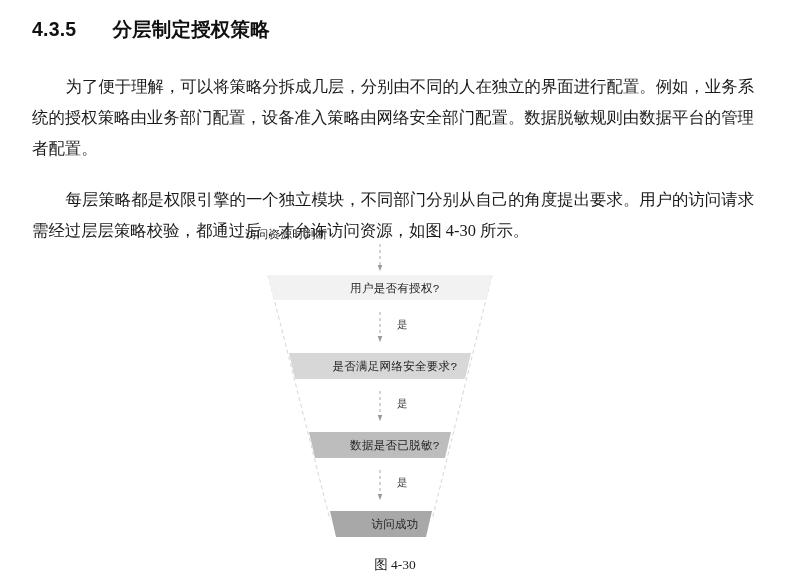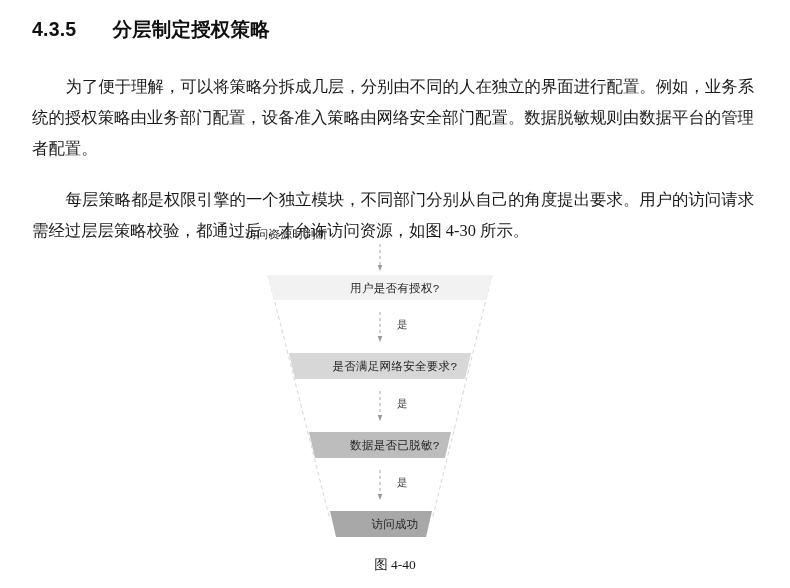--- a/index.html
+++ b/index.html
@@ -159,16 +159,16 @@
       <div class="band-label" style="top:137px;">是否满足网络安全要求?</div>
       <div class="band-label" style="top:295px;">访问成功</div>
       <div class="band-label" style="top:216px;">数据是否已脱敏?</div>
 
       <div class="yes-label" style="left:152px; top:96px;">是</div>
       <div class="yes-label" style="left:152px; top:175px;">是</div>
       <div class="yes-label" style="left:152px; top:254px;">是</div>
 
     </div>
 
-    <div class="caption">图 4-40</div>
+    <div class="caption">图 4-30</div>
   </div>
 
 </div>
 
 </body></html>

